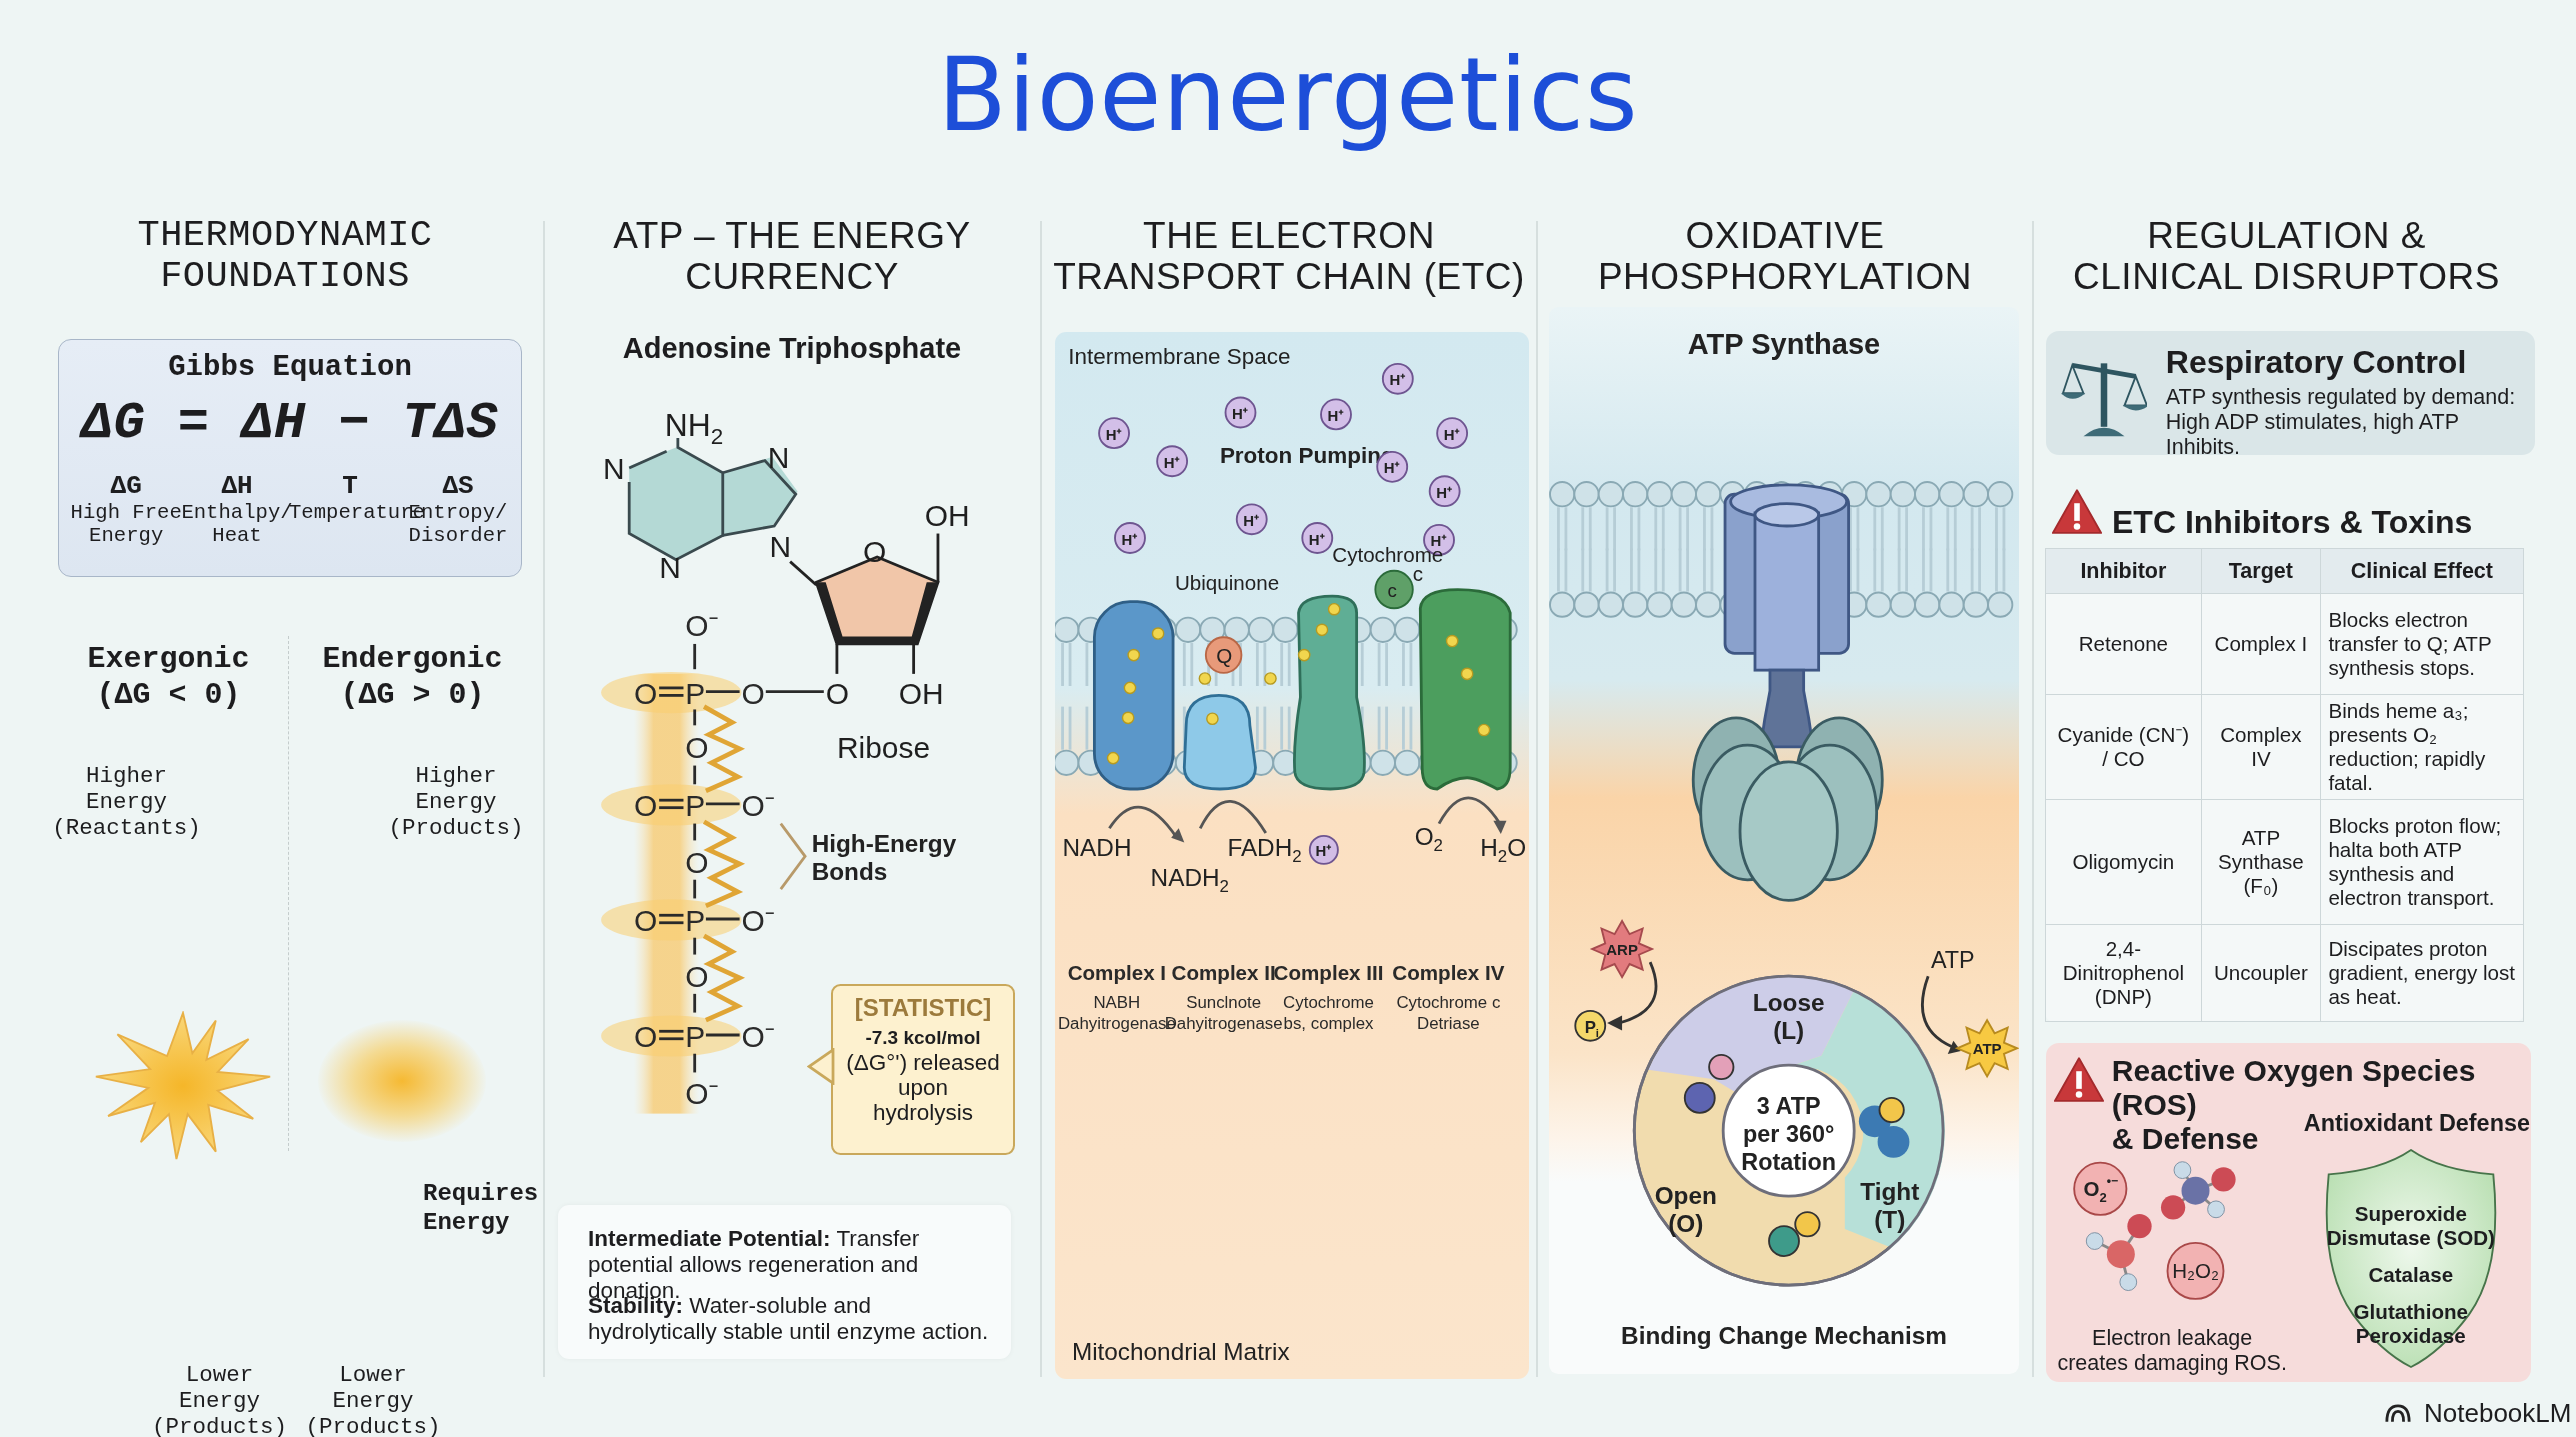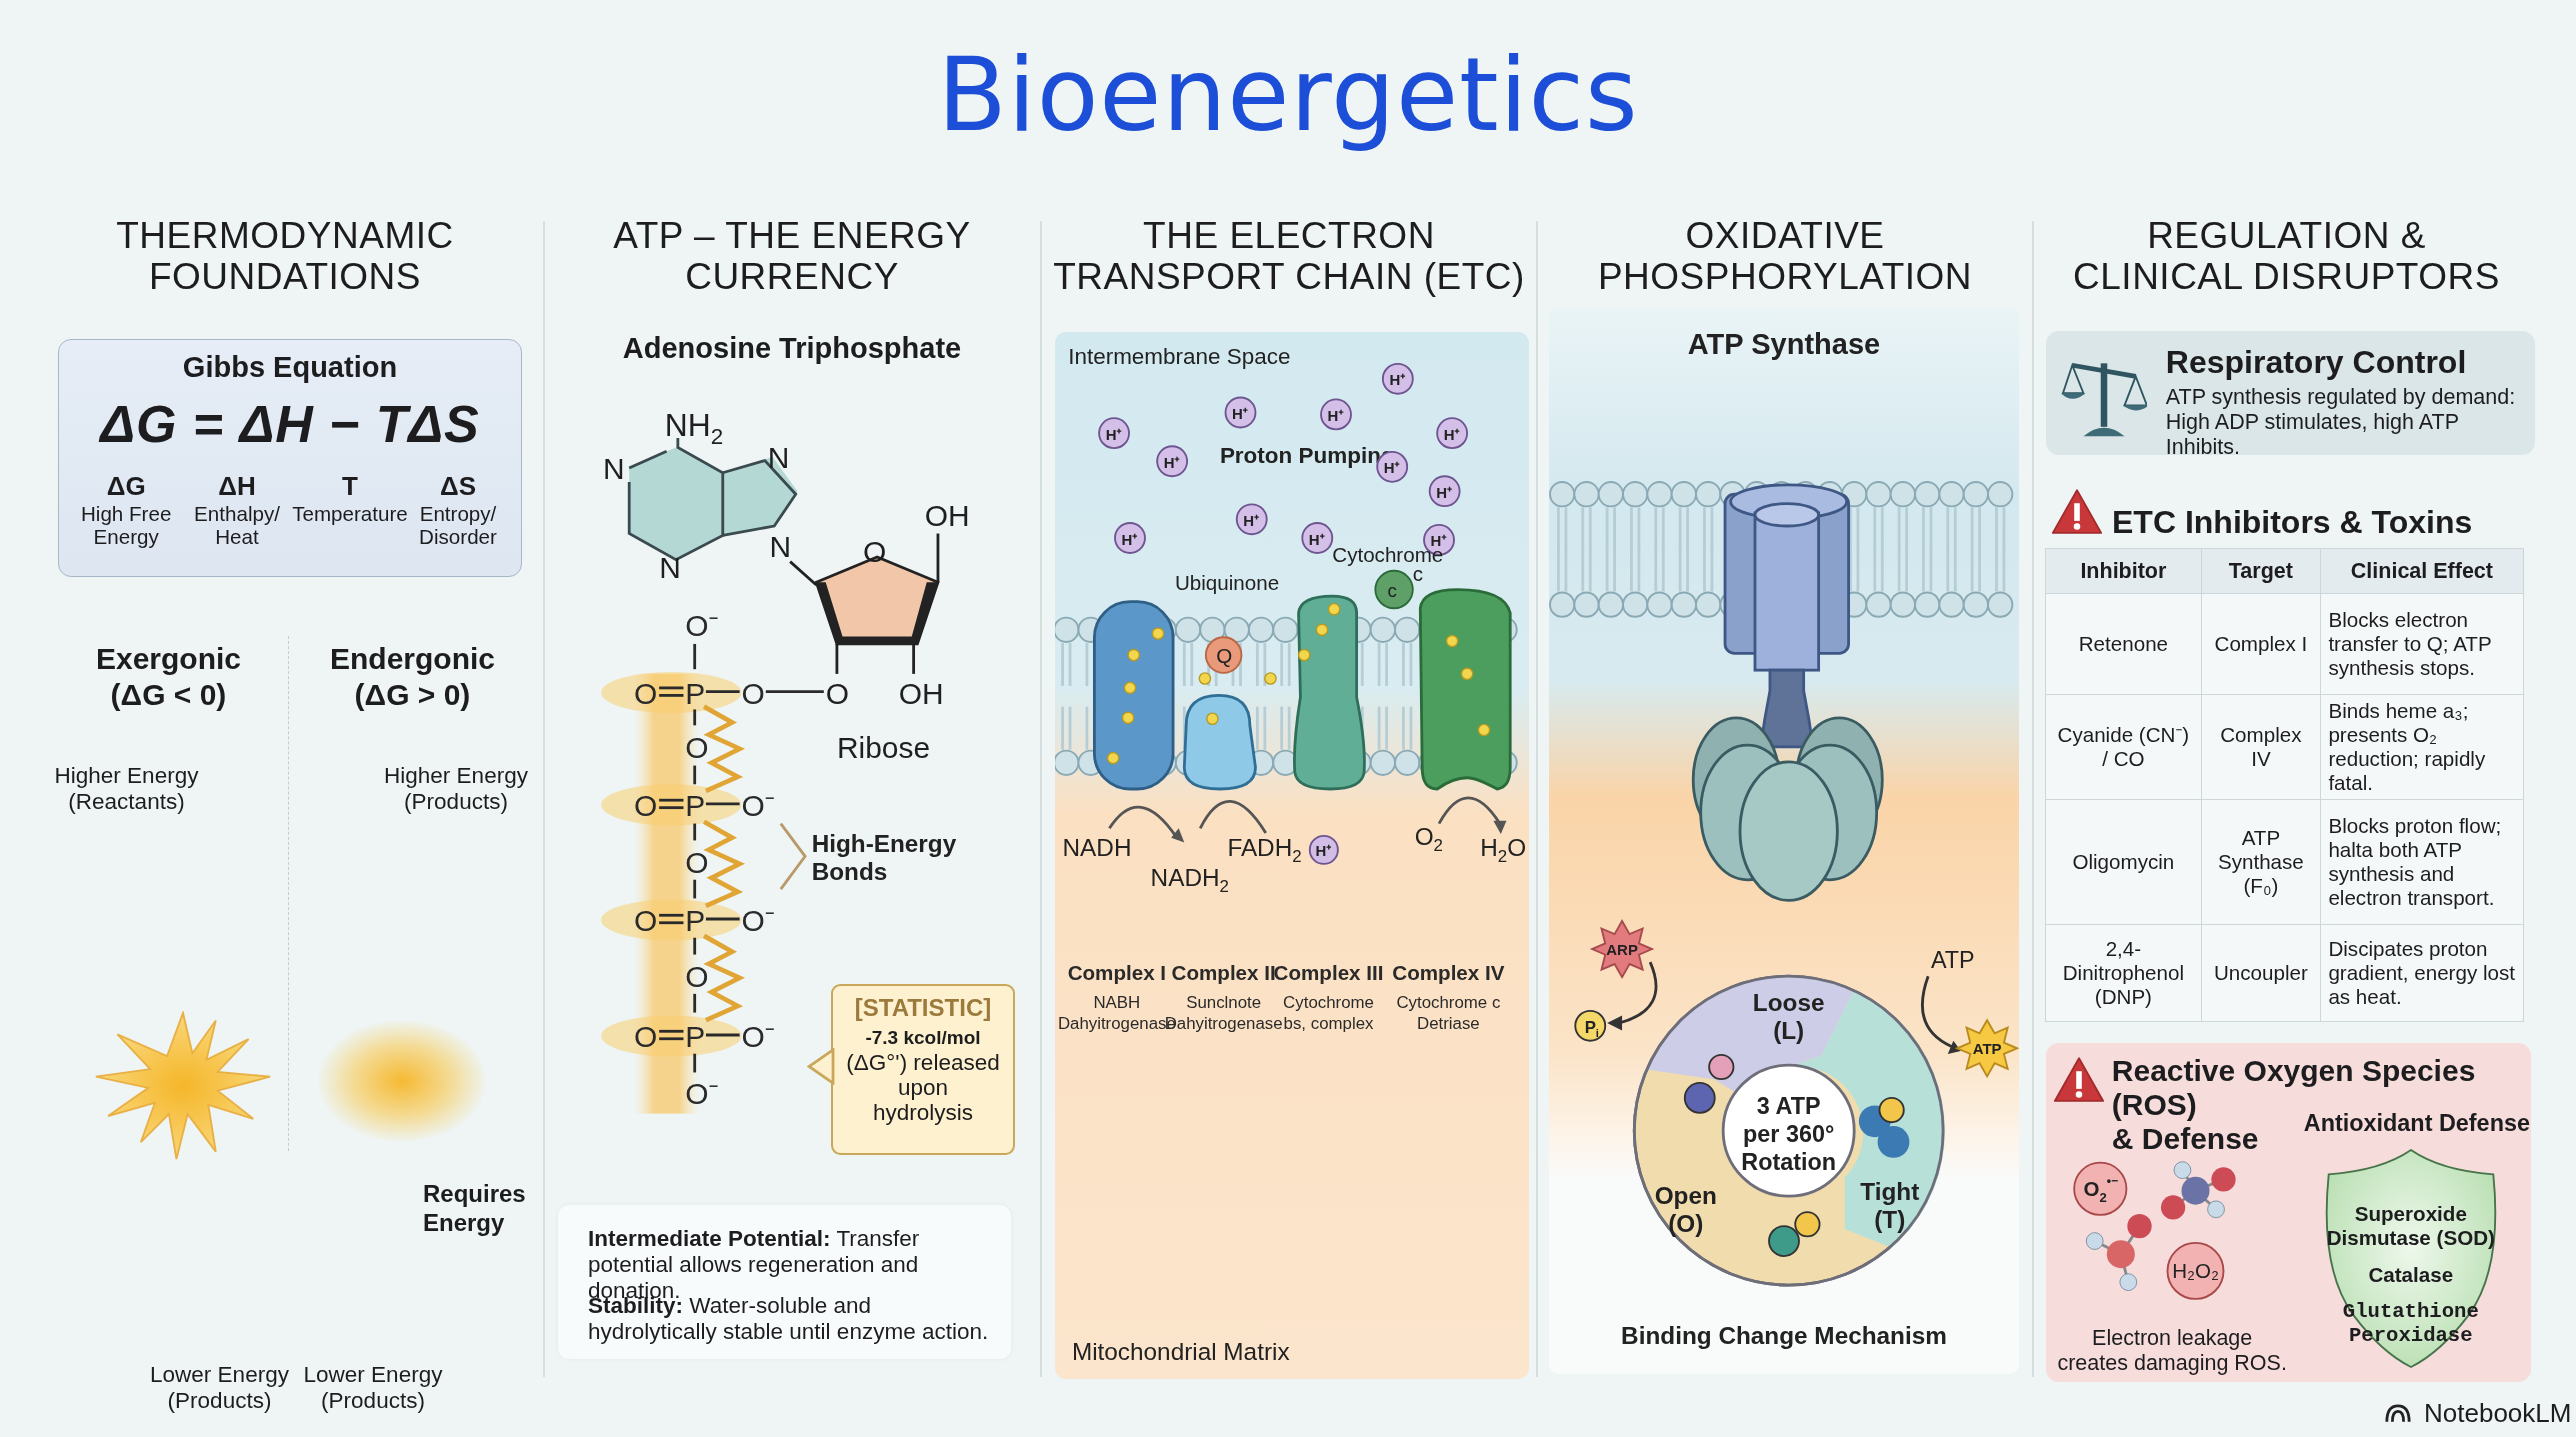--- a/index.html
+++ b/index.html
@@ -30,21 +30,21 @@
 </head>
 <body>
 
 <div class="title">Bioenergetics</div>
 
 <div class="divider" style="left:543px"></div>
 <div class="divider" style="left:1040px"></div>
 <div class="divider" style="left:1536px"></div>
 <div class="divider" style="left:2032px"></div>
 
-<div class="col" style="left:0; width:570px;">
+<div class="col" style="left:0; width:570px;font-family:Liberation Mono, monospace;">
   <div class="col-head">
     <div>THERMODYNAMIC</div>
     <div>FOUNDATIONS</div>
   </div>
 
   <div class="gibbs-box">
     <div class="abs ctr b" style="left:0;right:0;top:11.2px;font-size:29px;">Gibbs Equation</div>
     <div class="abs ctr b" style="left:0;right:0;top:54px;font-size:52px;font-style:italic;letter-spacing:0.9px;">ΔG = ΔH − TΔS</div>
     <div class="sym" style="left:11.2px;">
       <div class="s">ΔG</div>
@@ -749,21 +749,21 @@
           </radialGradient>
         </defs>
       <path d="M 108 4 Q 140 26 196 30 Q 206 130 170 180 Q 140 220 108 236 Q 76 220 46 180 Q 10 130 20 30 Q 76 26 108 4 Z" fill="url(#shieldg)" stroke="#47744a" stroke-width="2"></path>
     </svg>
     <div class="abs ctr b" style="left:264px;width:202px;top:159px;font-size:20.6px;line-height:24px;">
       <div>
           <div>Superoxide</div>
           <div>Dismutase (SOD)</div>
         </div>
       <div style="margin-top:13px;">Catalase</div>
-      <div style="margin-top:13px;font-family:Liberation Mono, monospace;">
+      <div style="margin-top:13px;">
           <div>Glutathione</div>
           <div>Peroxidase</div>
         </div>
     </div>
   </div>
 </div>
 
 <div class="abs" style="left:2385px;top:1398px;font-size:26px;display:flex;align-items:center;gap:13px;">
   <svg width="26" height="20.6" viewBox="0 0 28 22">
       <path d="M 2 20 Q 2 3 14 3 Q 26 3 26 20" fill="none" stroke="#222" stroke-width="3"></path>

